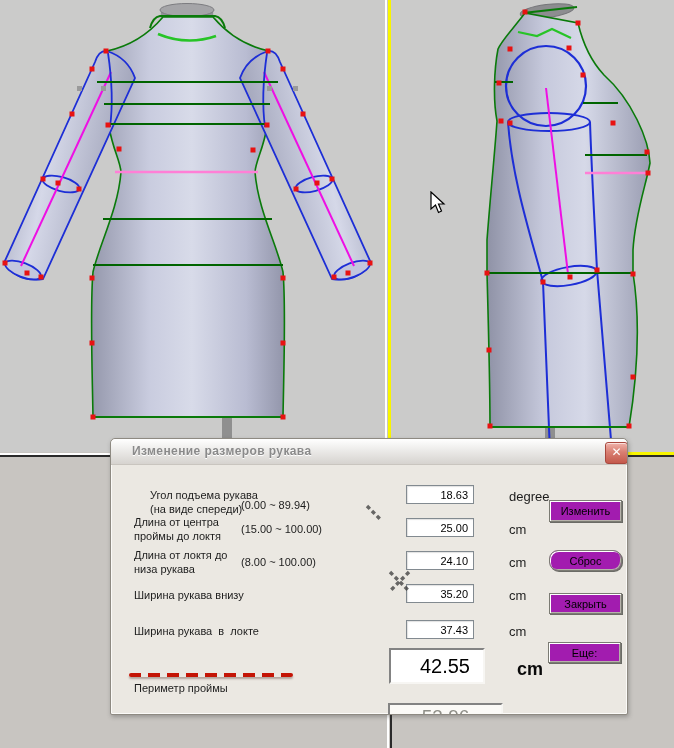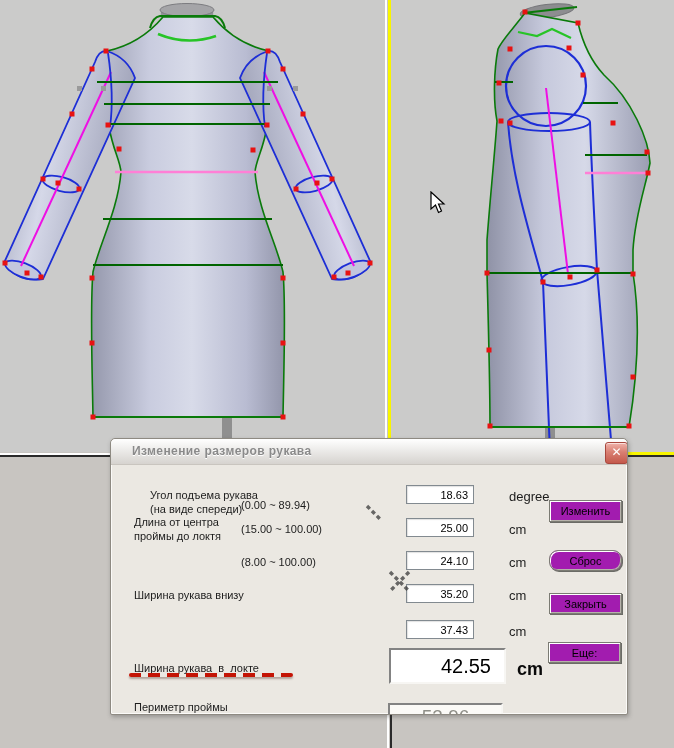--- a/index.html
+++ b/index.html
@@ -44,21 +44,21 @@
   .rng{font-size:11px;color:#1c1c1c;white-space:nowrap;}
   .unit{font-size:13px;color:#1c1c1c;margin-left:26px;}
   .inp{
     position:absolute;width:68px;height:19px;box-sizing:border-box;
     border:1px solid #828a90;background:#ffffff;
     box-shadow:inset 1px 1px 1px rgba(0,0,0,.12);
     font-family:"Liberation Sans","DejaVu Sans",sans-serif;
     font-size:11px;color:#000;text-align:right;padding:0 5px 0 8px;outline:none;
   }
   .inp-big{
-    position:absolute;width:117px;height:36px;box-sizing:border-box;
+    position:absolute;width:96px;height:36px;box-sizing:border-box;
     border:2px solid;border-color:#838383 #f7f6f3 #f7f6f3 #838383;
     background:#fff;font-family:"Liberation Sans","DejaVu Sans",sans-serif;
     font-size:20px;color:#000;text-align:right;padding:0 13px 0 0;outline:none;
   }
   .box-cut{
     position:absolute;width:115px;height:40px;box-sizing:border-box;
     border:2px solid;border-color:#838383 #f7f6f3 #f7f6f3 #838383;
     background:#fbfaf7;font-size:19px;color:#8f8f88;text-align:center;
     padding-top:1px;
   }
@@ -266,37 +266,38 @@
   <div class="abs lbl" style="left:23px;top:49px;margin-left:16px;"><span>Угол подъема рукава</span><br><span>(на виде спереди)</span></div>
   <div class="abs rng" style="left:130px;top:60px;">(0.00 ~ 89.94)</div>
   <input class="inp" style="left: 295px; top: 46px;" value="18.63">
   <div class="abs unit" style="left:372px;top:50px;">degree</div>
 
   <div class="abs lbl" style="left:23px;top:76px;"><span>Длина от центра</span><br><span>проймы до локтя</span></div>
   <div class="abs rng" style="left:130px;top:84px;">(15.00 ~ 100.00)</div>
   <input class="inp" style="left: 295px; top: 79px;" value="25.00">
   <div class="abs unit" style="left:372px;top:83px;">cm</div>
 
+  <div class="abs lbl" style="left:23px;top:109px;"><span>Длина от локтя до</span><br><span>низа рукава</span></div>
   <div class="abs rng" style="left:130px;top:117px;">(8.00 ~ 100.00)</div>
   <input class="inp" style="left: 295px; top: 112px;" value="24.10">
   <div class="abs unit" style="left:372px;top:116px;">cm</div>
 
   <div class="abs lbl" style="left:23px;top:149px;">Ширина рукава внизу</div>
   <input class="inp" style="left: 295px; top: 145px;" value="35.20">
   <div class="abs unit" style="left:372px;top:149px;">cm</div>
 
-  <div class="abs lbl" style="left:23px;top:185px;margin-top:37px;">Ширина рукава  в  локте</div>
+  <div class="abs lbl" style="left:23px;top:185px;">Ширина рукава  в  локте</div>
   <input class="inp" style="left: 295px; top: 181px;" value="37.43">
   <div class="abs unit" style="left:372px;top:185px;">cm</div>
 
   <div class="abs red-dash" style="left:18px;top:234px;width:164px;"></div>
   <input class="inp-big" style="left: 278px; top: 209px;" value="42.55">
   <div class="abs unit-big" style="left:406px;top:220px;">cm</div>
 
-  <div class="abs lbl" style="left:23px;top:261px;">Периметр проймы</div>
+  <div class="abs lbl" style="left:23px;top:242px;">Периметр проймы</div>
   <div class="abs box-cut" style="left:277px;top:264px;">53.96</div>
 
   <button class="btn" style="left:438px;top:61px;height:22px;">Изменить</button>
   <button class="btn" style="left:438px;top:111px;border-radius:9px;">Сброс</button>
   <button class="btn" style="left:438px;top:154px;">Закрыть</button>
   <button class="btn" style="left:437px;top:203px;">Еще:</button>
 
   <svg class="abs ghost" style="left:252px;top:63px;" width="22" height="22">
     <line x1="4" y1="4" x2="17" y2="17" stroke="#454545" stroke-width="3.4" stroke-dasharray="4 3"></line>
   </svg>

